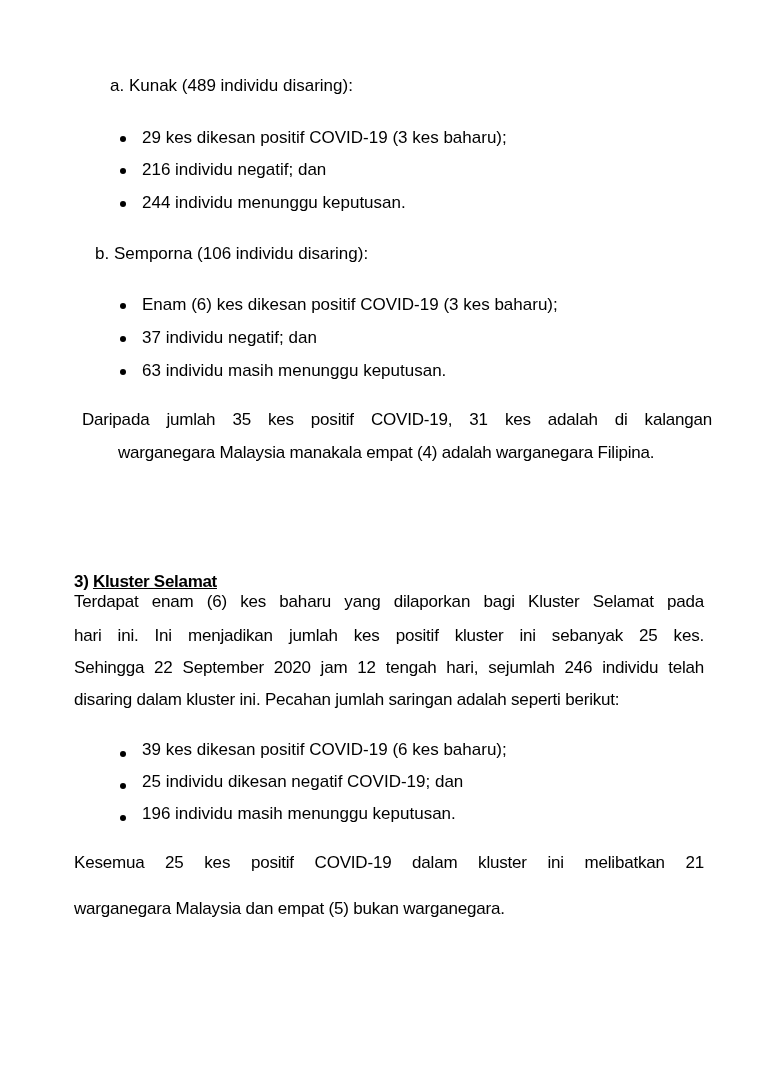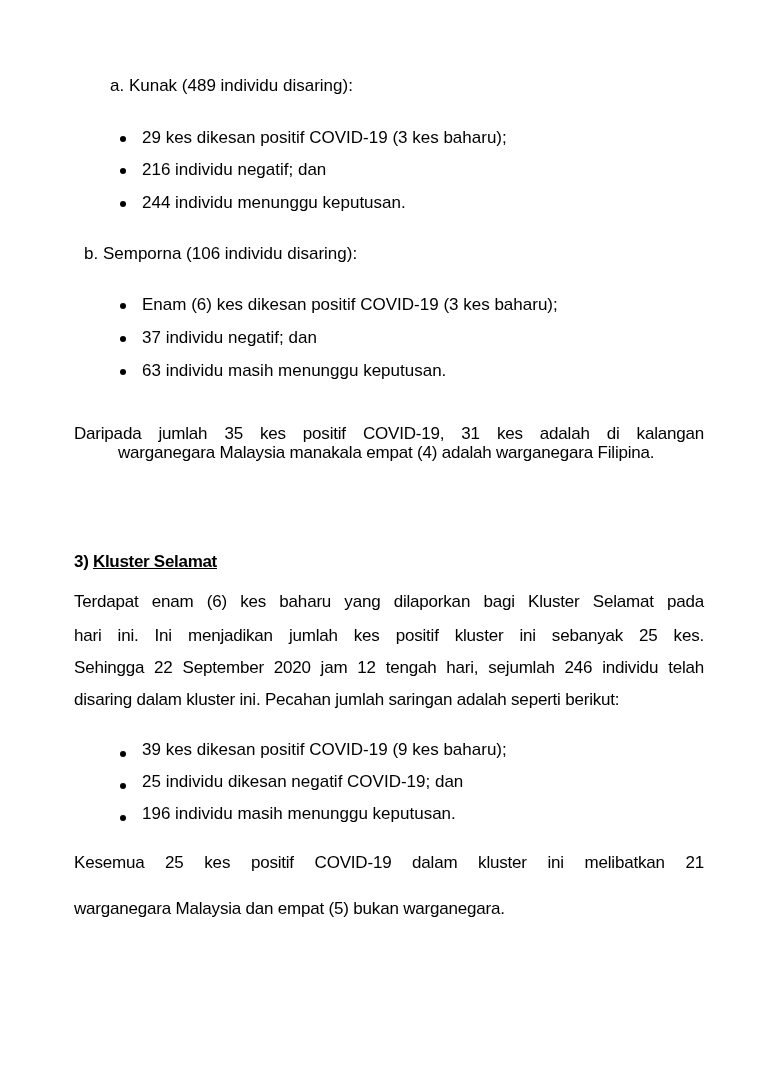--- a/index.html
+++ b/index.html
@@ -42,54 +42,54 @@
 </div>
 <div class="bullet-row" style="top:160px;">
   <span class="bullet-dot"></span>
   <span class="bullet-text">216 individu negatif; dan</span>
 </div>
 <div class="bullet-row" style="top:193px;">
   <span class="bullet-dot"></span>
   <span class="bullet-text">244 individu menunggu keputusan.</span>
 </div>
 
-<div class="abs" style="left:84px; top:244px;">
+<div class="abs" style="left:95px; top:244px;">
   <span>b.</span>
   <span>Semporna (106 individu disaring):</span>
 </div>
 
 <div class="bullet-row" style="top:295px;">
   <span class="bullet-dot"></span>
   <span class="bullet-text"><span>Enam (6) kes dikesan positif COVID-19 (</span><b>3 kes baharu</b><span>);</span></span>
 </div>
 <div class="bullet-row" style="top:328px;">
   <span class="bullet-dot"></span>
   <span class="bullet-text">37 individu negatif; dan</span>
 </div>
 <div class="bullet-row" style="top:361px;">
   <span class="bullet-dot"></span>
   <span class="bullet-text">63 individu masih menunggu keputusan.</span>
 </div>
 
-<div class="para" style="top:424px;">Daripada jumlah 35 kes positif COVID-19, 31 kes adalah di kalangan</div>
+<div class="para" style="top:410px;margin-left:8px;">Daripada jumlah 35 kes positif COVID-19, 31 kes adalah di kalangan</div>
 <div class="para last" style="top:443px;margin-left:44px;">warganegara Malaysia manakala empat (4) adalah warganegara Filipina.</div>
 
-<div class="heading" style="top:552px;">
+<div class="heading" style="top:572px;">
   <span>3)</span>
   <span class="ul">Kluster Selamat</span>
 </div>
 
 <div class="para" style="top:592px;"><span>Terdapat </span><b>enam (6) kes baharu</b><span> yang dilaporkan bagi Kluster Selamat pada</span></div>
 <div class="para" style="top:626px;"><span>hari ini. Ini menjadikan jumlah kes positif kluster ini sebanyak </span><b>25 kes</b><span>.</span></div>
 <div class="para" style="top:658px;">Sehingga 22 September 2020 jam 12 tengah hari, sejumlah 246 individu telah</div>
 <div class="para last" style="top:690px;">disaring dalam kluster ini. Pecahan jumlah saringan adalah seperti berikut:</div>
 
 <div class="bullet-row" style="top:740px;">
   <span class="bullet-dot low"></span>
-  <span class="bullet-text"><span>39 kes dikesan positif COVID-19 (</span><b>9 kes baharu</b><span>);</span></span>
+  <span class="bullet-text"><span>39 kes dikesan positif COVID-19 (</span><b>6 kes baharu</b><span>);</span></span>
 </div>
 <div class="bullet-row" style="top:772px;">
   <span class="bullet-dot low"></span>
   <span class="bullet-text">25 individu dikesan negatif COVID-19; dan</span>
 </div>
 <div class="bullet-row" style="top:804px;">
   <span class="bullet-dot low"></span>
   <span class="bullet-text">196 individu masih menunggu keputusan.</span>
 </div>
 

